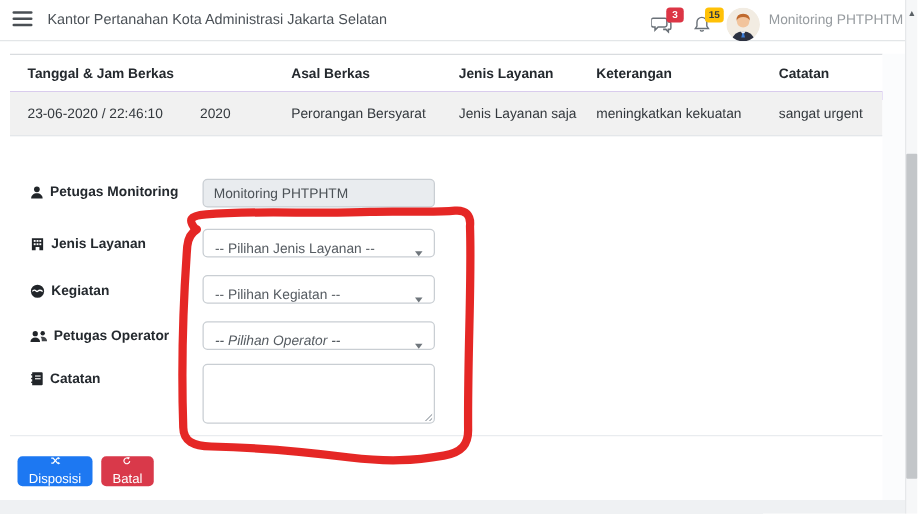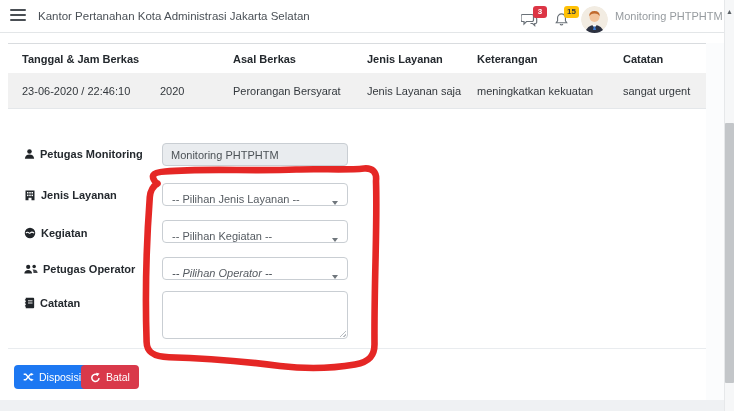--- a/index.html
+++ b/index.html
@@ -50,21 +50,21 @@
              font-family:"Liberation Sans","DejaVu Sans",sans-serif;}
   .resize-grip{right:2px;bottom:2px;width:8px;height:8px;position:absolute;
     background:repeating-linear-gradient(135deg,transparent,transparent 1.5px,#b9bec3 1.5px,#b9bec3 2.5px);
     clip-path:polygon(100% 0,100% 100%,0 100%);}
 
   .divider{left:8px;width:698px;height:0;border-top:1px solid #e9ecef;}
 
   
   .btn{position:absolute;top:365px;height:24px;border:none;border-radius:4px;color:#fff;
        display:flex;align-items:center;gap:5px;padding:0 9px;font-size:10.5px;cursor:pointer;
-       font-family:"Liberation Sans","DejaVu Sans",sans-serif;}
+       font-family:"Liberation Sans","DejaVu Sans",sans-serif;flex-direction:column;}
   .btn-blue{left:14px;background:#1d78f2;}
   .btn-red{left:81px;background:#d9394a;}
 
   
   .footer-strip{left:0;top:400px;width:724px;height:11px;background:#eff1f3;}
   .right-gap{left:706px;top:43px;width:18px;height:357px;background:#fbfcfd;}
   .scrollbar{left:724px;top:0;width:10px;height:411px;background:#f6f7f8;border-left:1px solid #e6e8ea;box-sizing:border-box;}
   .scroll-arrow{left:725px;top:8px;width:9px;text-align:center;font-size:7px;color:#5b6166;cursor:pointer;}
   .scroll-thumb{left:725px;top:123px;width:9px;height:260px;background:#c3c6c9;border-radius:1px;cursor:pointer;}
 

